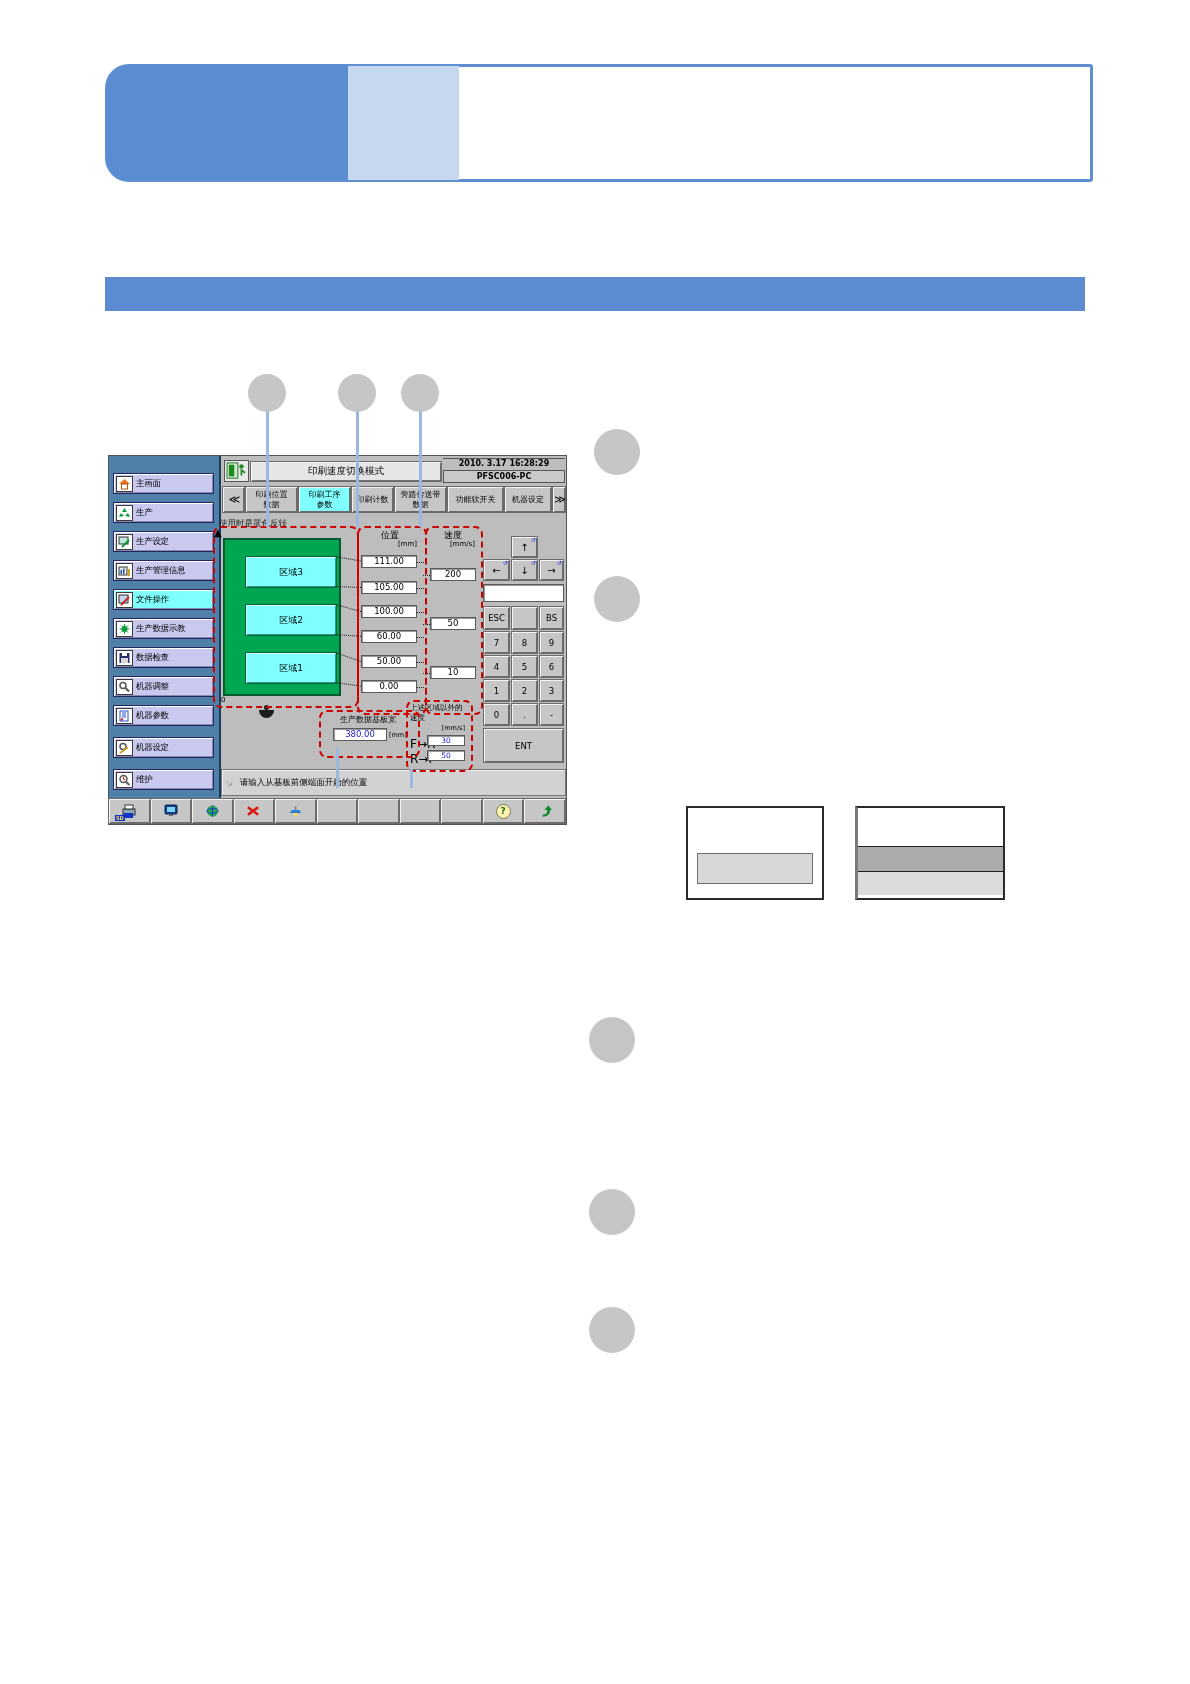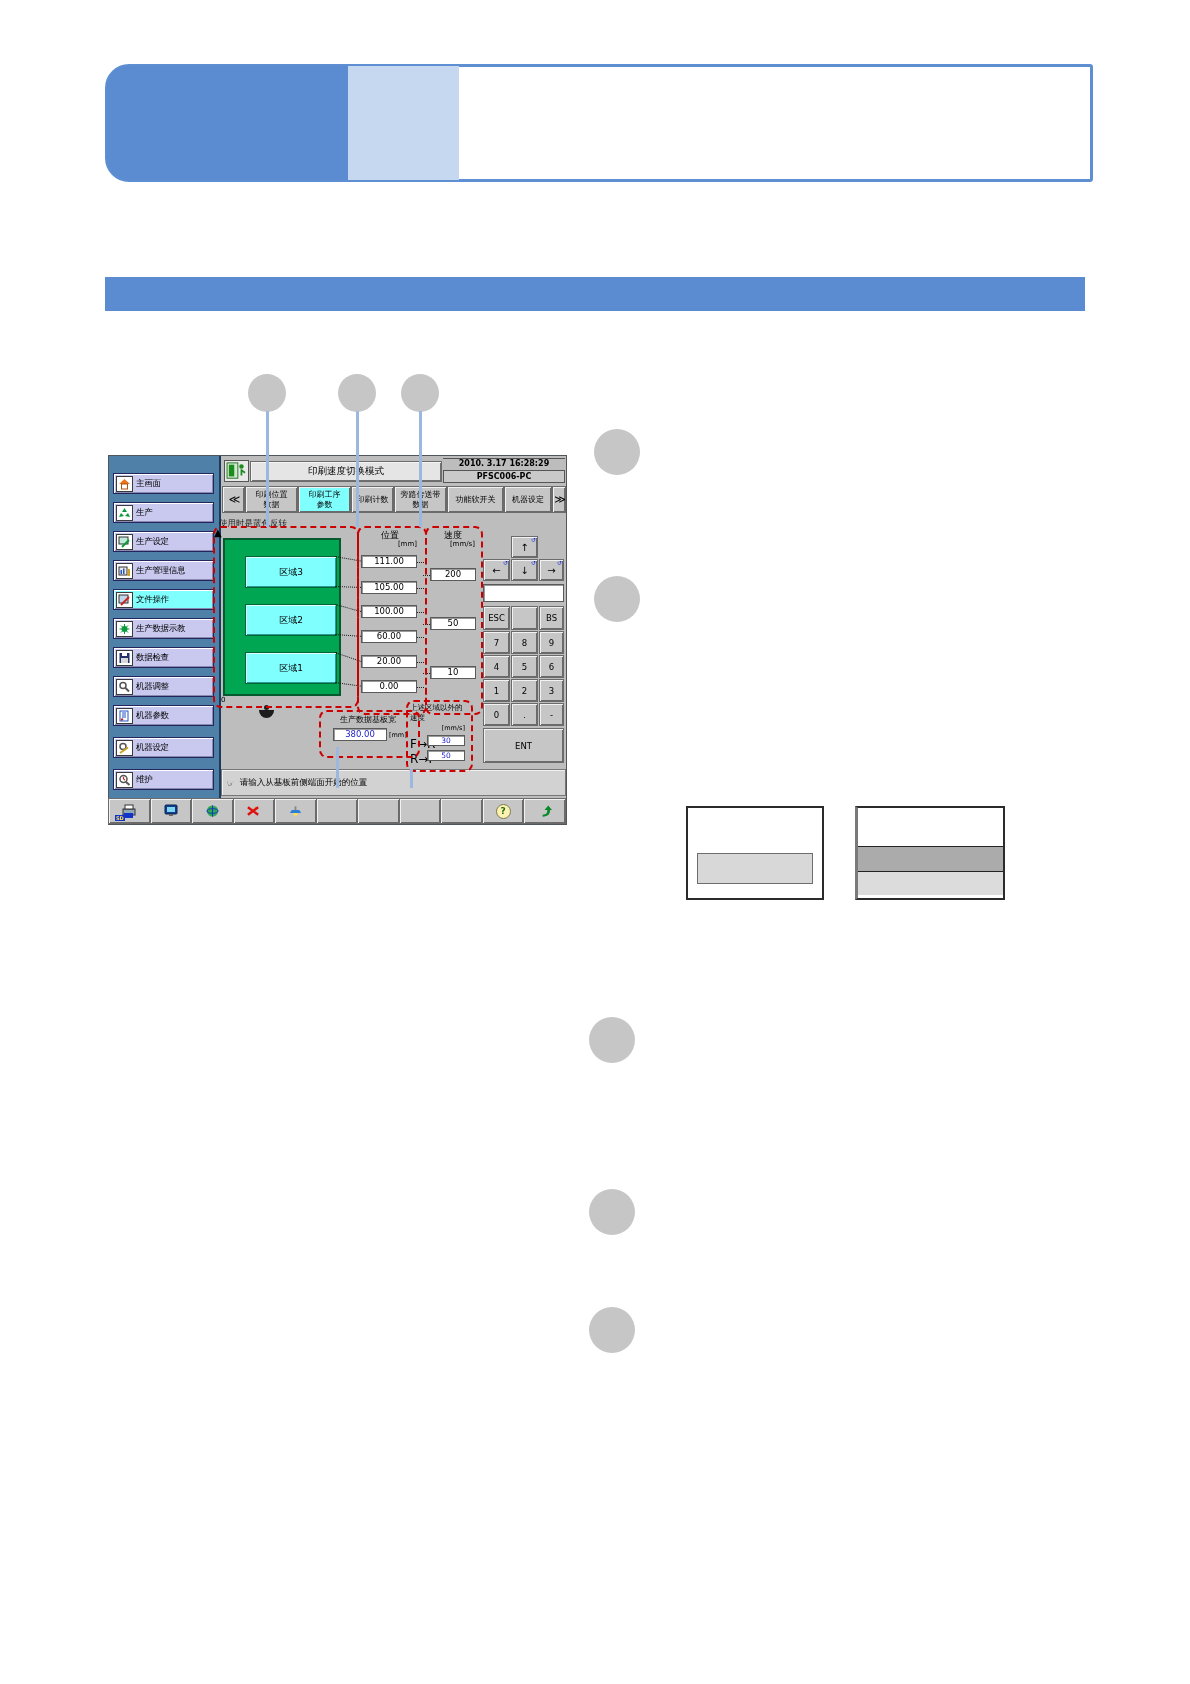--- a/index.html
+++ b/index.html
@@ -294,21 +294,21 @@
     <div class="abs conn" style="left:226px;width:26px;top:178px;transform:rotate(4deg)"></div>
     <div class="abs conn" style="left:226px;width:28px;top:196px;transform:rotate(19deg)"></div>
     <div class="abs conn" style="left:226px;width:26px;top:226px;transform:rotate(8deg)"></div>
 
     <div class="abs col-header" style="left:250px;top:73px;width:62px">位置</div>
     <div class="abs col-unit" style="left:250px;top:84px;width:58px">[mm]</div>
     <div class="abs field pos-field" style="top:99px">111.00</div>
     <div class="abs field pos-field" style="top:125px">105.00</div>
     <div class="abs field pos-field" style="top:149px">100.00</div>
     <div class="abs field pos-field" style="top:174px">60.00</div>
-    <div class="abs field pos-field" style="top:199px">20.00</div>
+    <div class="abs field pos-field" style="top:199px">50.00</div>
     <div class="abs field pos-field" style="top:224px">0.00</div>
 
     <div class="abs col-header" style="left:318px;top:73px;width:52px">速度</div>
     <div class="abs col-unit" style="left:314px;top:84px;width:52px">[mm/s]</div>
     <div class="abs field spd-field" style="top:112px">200</div>
     <div class="abs field spd-field" style="top:161px">50</div>
     <div class="abs field spd-field" style="top:210px">10</div>
 
     <div class="abs bw-label">生产数据基板宽</div>
     <div class="abs field bw-field blue-val">380.00</div>

